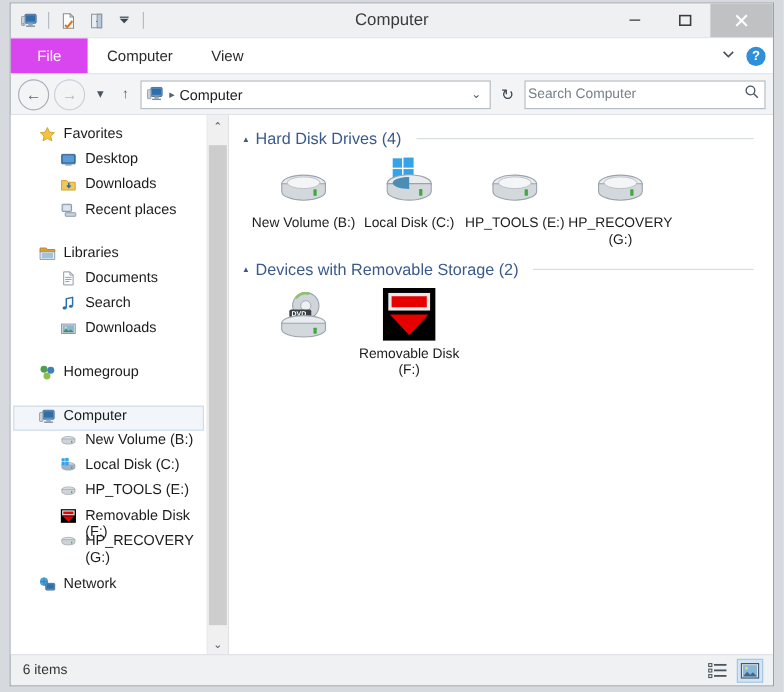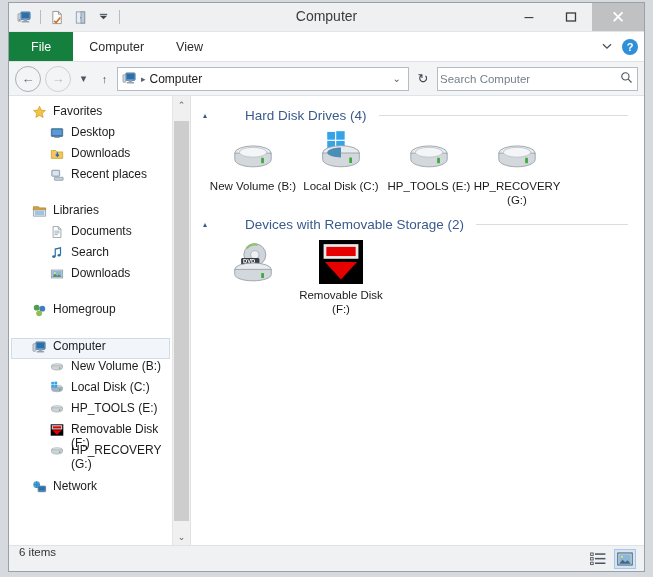--- a/index.html
+++ b/index.html
@@ -16,21 +16,21 @@
   .qat-btn{width:20px;height:20px;display:flex;align-items:center;justify-content:center;}
   .wtitle{position:absolute;left:0;right:0;top:5px;text-align:center;font-size:14px;color:#3b3b3b;}
   .wbtns{position:absolute;right:0;top:0;display:flex;height:28px;}
   .wbtn{width:42px;height:28px;display:flex;align-items:center;justify-content:center;color:#3b3b3b;}
   .wbtn.close{background:#c0c1c3;width:52px;color:#fff;font-size:17px;}
 
   
   .tabbar{height:29px;background:#fff;border-bottom:1px solid #dfe2e6;position:relative;flex:0 0 auto;}
   .tabs{display:flex;height:29px;align-items:stretch;}
   .tab{padding:0 16px;display:flex;align-items:center;font-size:12.5px;color:#2b2b2b;}
-  .tab.file{background:#15803d;color:#fff;padding:4px 22px;font-size:12.5px;}
+  .tab.file{background:#d946ef;color:#fff;padding:4px 22px;font-size:12.5px;}
   .ribbon-right{position:absolute;right:6px;top:0;height:29px;display:flex;align-items:center;gap:9px;}
   .helpbtn{width:16px;height:16px;border-radius:50%;background:#2f8fd8;color:#fff;font-size:11px;
            font-weight:bold;display:flex;align-items:center;justify-content:center;}
 
   
   .addrrow{height:33px;background:#f3f4f6;display:flex;align-items:center;padding:0 6px;gap:4px;
            flex:0 0 auto;border-bottom:1px solid #dfe2e6;}
   .navbtn{width:24px;height:24px;border-radius:50%;border:1px solid #a9b0b8;color:#5e6b78;
           display:flex;align-items:center;justify-content:center;font-size:13px;background:#f3f4f6;}
   .navbtn.fwd{color:#b4bbc3;border-color:#ccd1d7;}
@@ -63,29 +63,29 @@
              display:flex;flex-direction:column;}
   .sb-arrow{height:17px;display:flex;align-items:center;justify-content:center;color:#5a5a5a;font-size:9px;background:#f0f0f0;}
   .sb-track{flex:1;position:relative;background:#f0f0f0;}
   .sb-thumb{position:absolute;left:1px;right:1px;top:8px;height:400px;background:#cdcdcd;}
 
   .vsep{width:1px;background:#e1e1e1;flex:0 0 auto;}
 
   .content{flex:1;position:relative;overflow:hidden;background:#fff;padding:6px 0 0 0;}
   .grouphdr{display:flex;align-items:center;gap:6px;padding:6px 16px 2px 12px;}
   .grouphdr .tri{font-size:8px;color:#3a5a8c;}
-  .grouphdr .ghtext{font-size:13.5px;color:#3a5a8c;white-space:nowrap;margin-left:32px;}
+  .grouphdr .ghtext{font-size:13.5px;color:#3a5a8c;white-space:nowrap;}
   .grouphdr .gline{flex:1;height:1px;background:#d8dde4;margin-left:6px;}
   .tiles{display:flex;padding:6px 0 4px 18px;}
   .tile{width:88px;display:flex;flex-direction:column;align-items:center;gap:4px;}
   .tile .ico{height:44px;display:flex;align-items:flex-end;justify-content:center;}
   .tile .lbl{font-size:11.5px;color:#1c1c1c;text-align:center;line-height:14px;}
 
   
-  .status{height:25px;background:#f0f1f3;border-top:1px solid #dfe2e6;display:flex;
+  .status{height:25px;background:#f0f1f3;border-top:1px solid #dfe2e6;display:flex;align-items:center;
           padding:0 8px 0 10px;flex:0 0 auto;}
   .status .cnt{font-size:11.5px;color:#333;}
   .status .views{margin-left:auto;display:flex;align-items:center;gap:6px;}
   .vbtn{width:20px;height:18px;display:flex;align-items:center;justify-content:center;}
   .vbtn.active{background:#d3e4f5;border:1px solid #a6c8e8;}
 </style>
 </head>
 <body>
 
 <div class="window">

